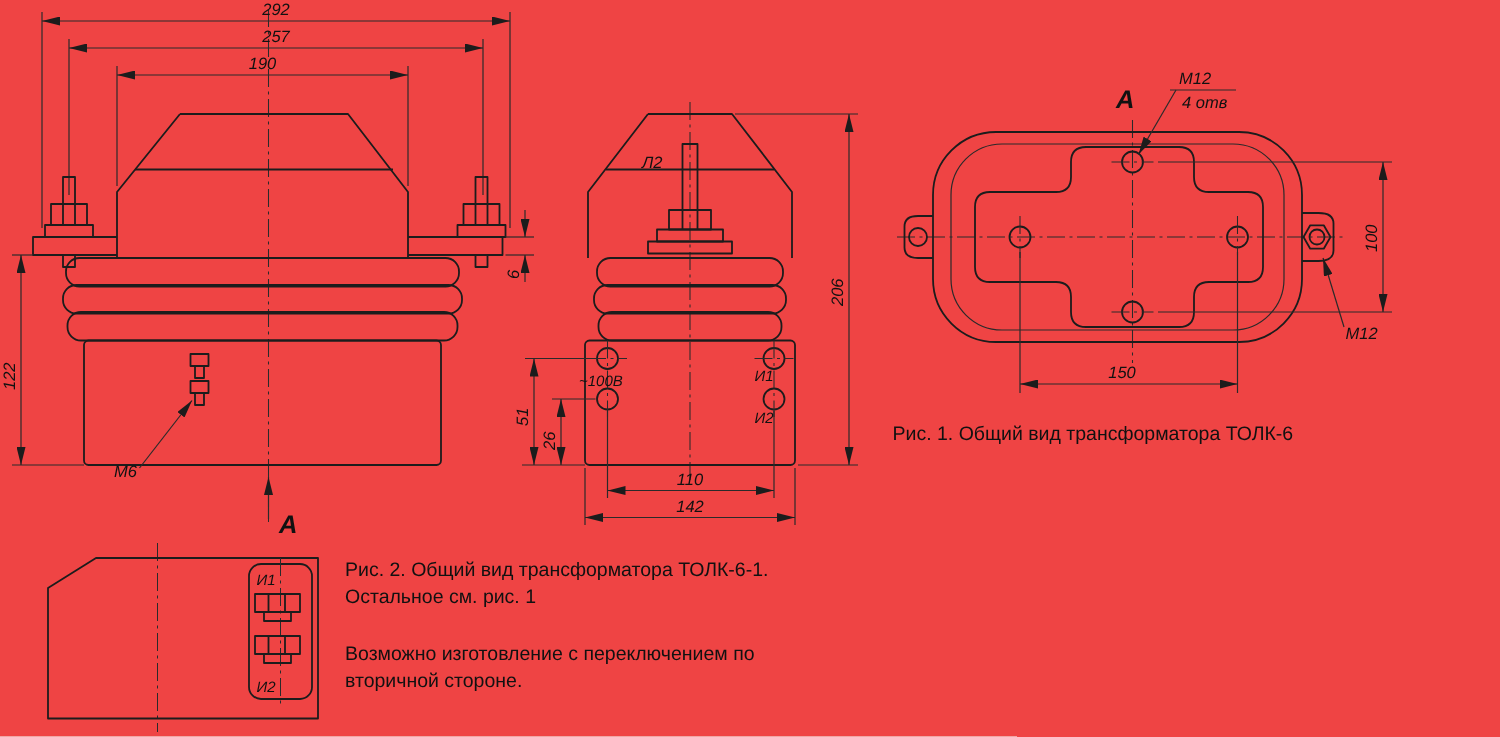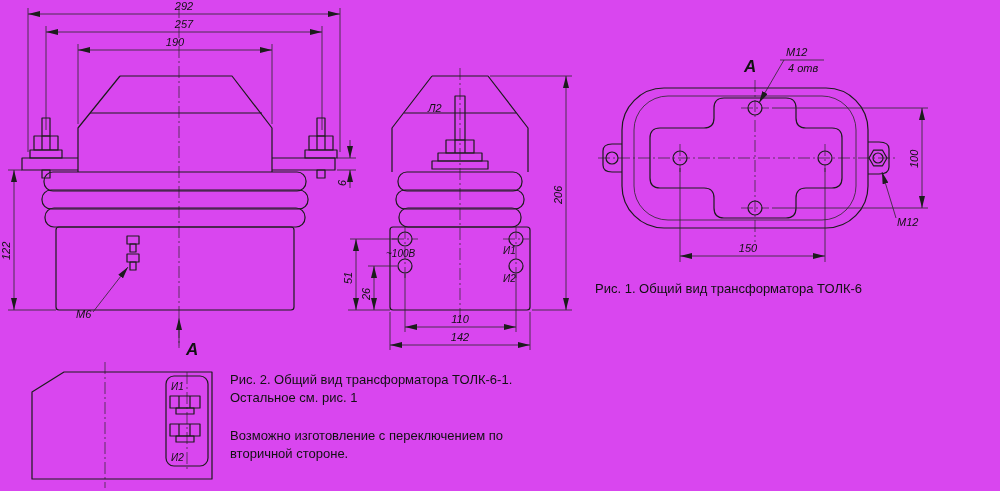--- a/index.html
+++ b/index.html
@@ -1,16 +1,16 @@
 <!DOCTYPE html>
 <html><head>
 <meta charset="utf-8">
 <style>
   html,body{margin:0;padding:0;background:#f4f4f2;}
-  .page{width:1000px;height:491px;background:#d946ef;position:relative;overflow:hidden;}
+  .page{width:1000px;height:491px;background:#ef4444;position:relative;overflow:hidden;}
   svg{display:block;}
   .ln{fill:none;stroke:#1c1c1c;stroke-width:1.2;stroke-linejoin:round;}
   .tn{fill:none;stroke:#2a2a2a;stroke-width:0.8;}
   .cl{fill:none;stroke:#2a2a2a;stroke-width:0.7;stroke-dasharray:12 3 2 3;}
   text{font-family:"Liberation Sans", sans-serif;fill:#111;}
   .dim{font-size:11px;font-style:italic;}
   .lbl{font-size:11px;font-style:italic;}
   .sm{font-size:10px;font-style:italic;}
   .view{font-size:17px;font-style:italic;font-weight:bold;}
   .cap{font-size:13px;}

